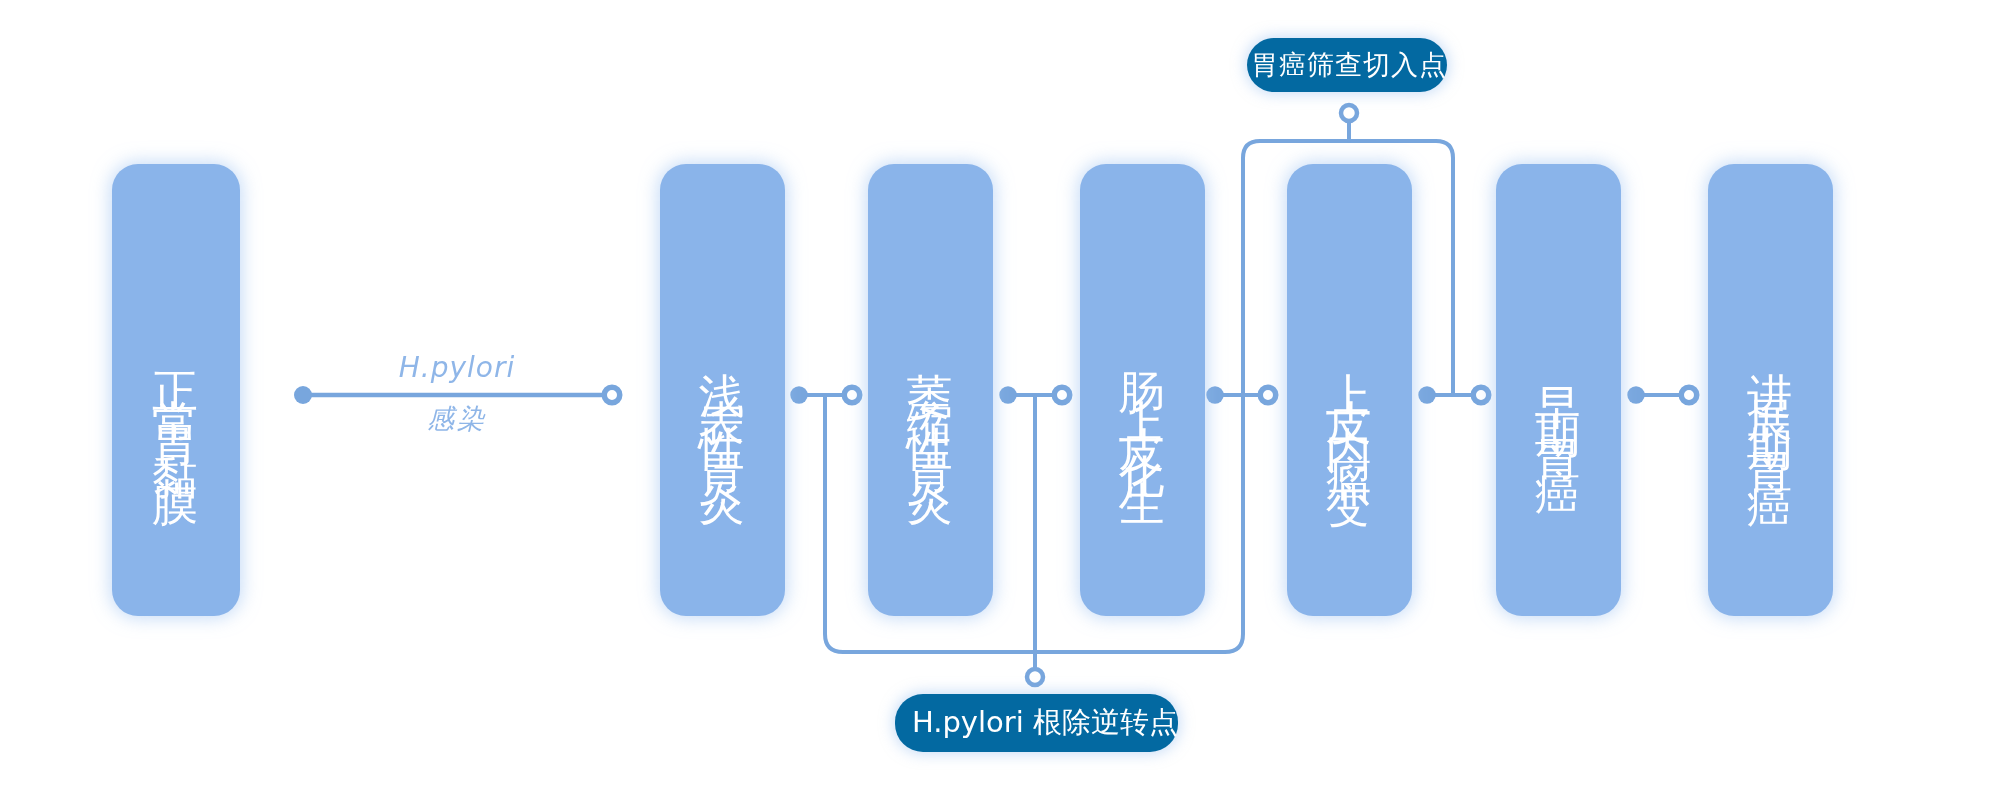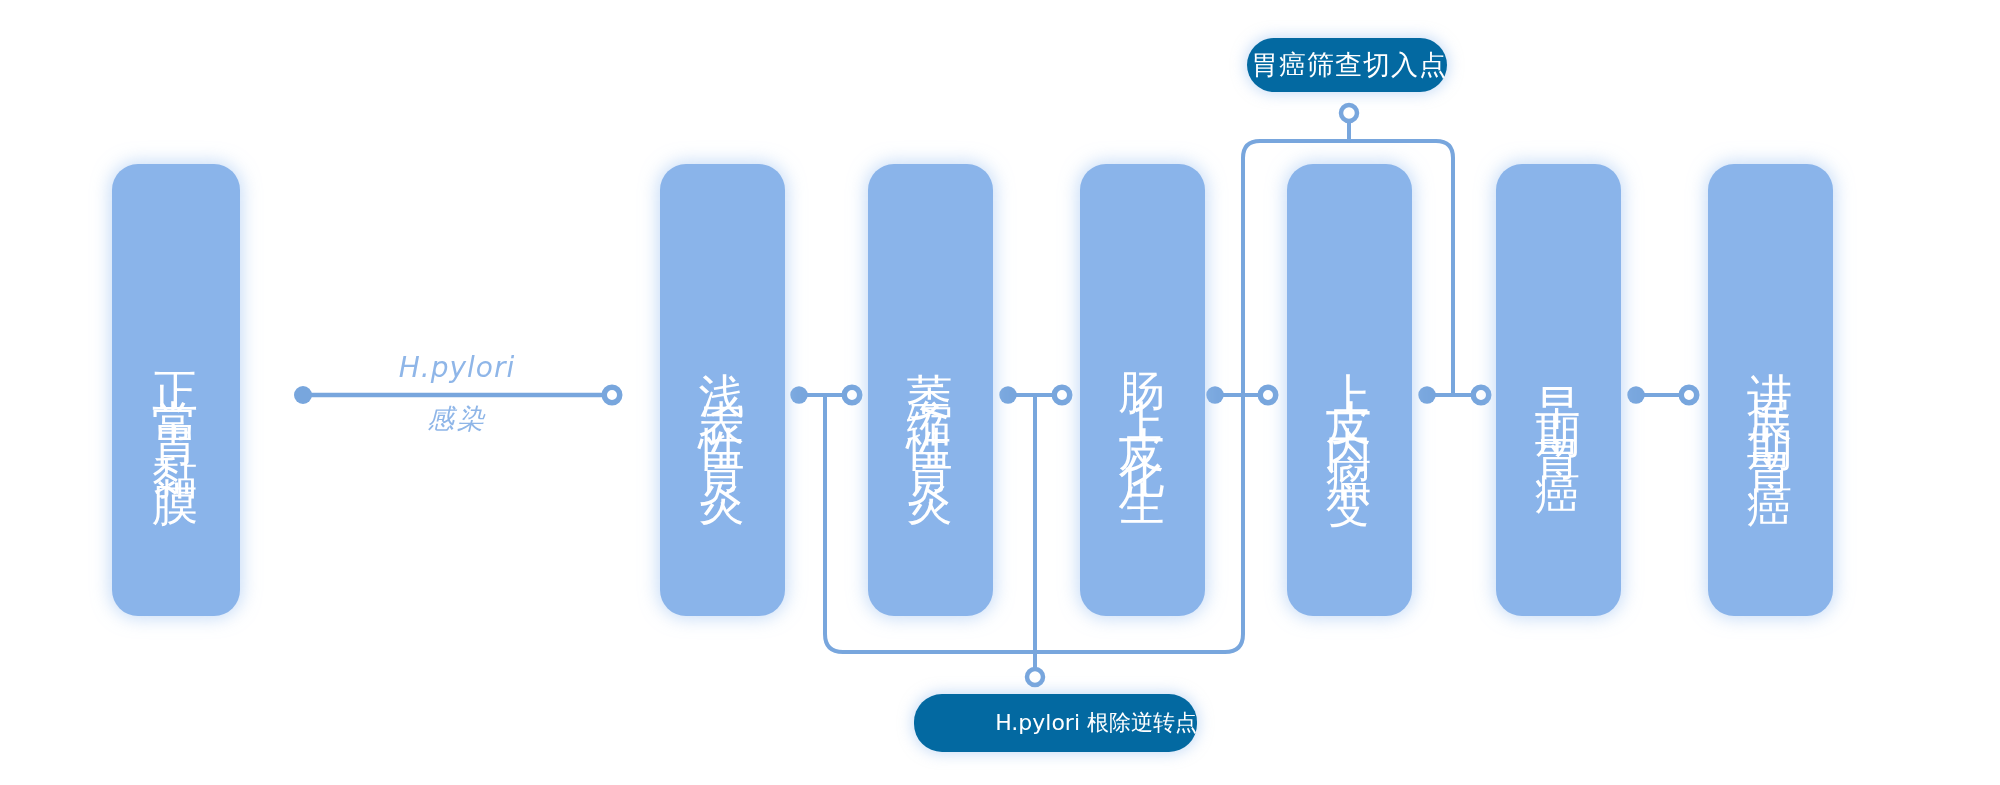--- a/index.html
+++ b/index.html
@@ -66,25 +66,25 @@
   }
   #callout-top {
     left: 1247px;
     top: 38px;
     width: 200px;
     height: 54px;
     font-size: 27px;
     letter-spacing: 1px;
   }
   #callout-bottom {
-    left: 914px;
+    left: 895px;
     top: 694px;
     width: 283px;
     height: 58px;
-    font-size: 22px;
+    font-size: 29px;
   }
 
   .edge-label {
     position: absolute;
     left: 357px;
     width: 200px;
     text-align: center;
     color: #8fb6e8;
     z-index: 3;
   }

